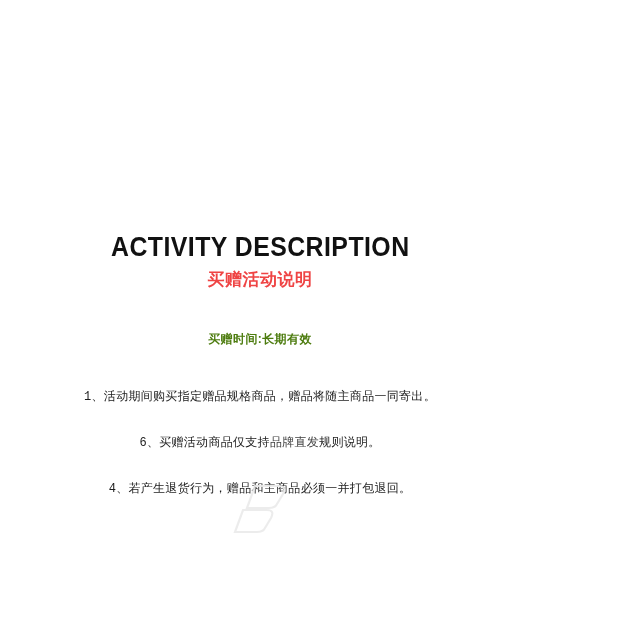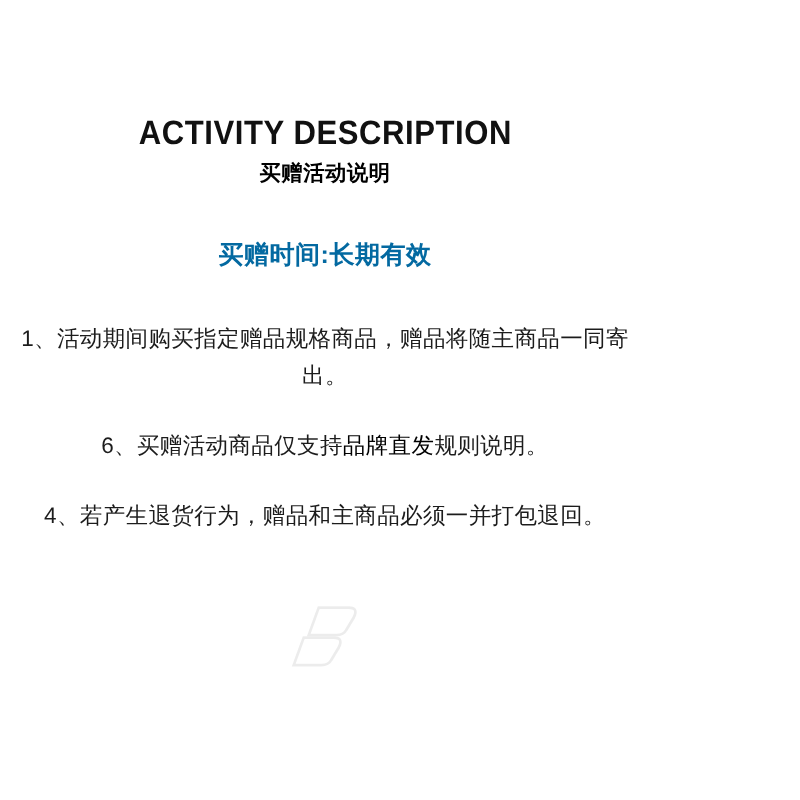--- a/index.html
+++ b/index.html
@@ -15,47 +15,48 @@
     overflow: hidden;
   }
   .page {
     position: relative;
     width: 520px;
     height: 640px;
     box-sizing: border-box;
     display: flex;
     flex-direction: column;
     align-items: center;
+    justify-content: center;
   }
 
   .title-en {
     margin-top: 92px;
     font-size: 27px;
     font-weight: bold;
     letter-spacing: 0.5px;
     color: #111111;
     text-align: center;
     line-height: 1.05;
     transform: scaleX(0.92);
   }
 
   .title-cn {
     margin-top: 7px;
     font-size: 17px;
     font-weight: bold;
-    color: #000000;
+    color: #ef4444;
     text-align: center;
     letter-spacing: 0.5px;
   }
 
   .period {
     margin-top: 40px;
-    font-size: 20px;
+    font-size: 12px;
     font-weight: bold;
-    color: #0369a1;
+    color: #4d7c0f;
     text-align: center;
     letter-spacing: 0.4px;
   }
 
   .rules-heading {
     margin-top: 34px;
     font-size: 24px;
     font-weight: bold;
     color: #111111;
     text-align: center;
@@ -63,33 +64,34 @@
   }
 
   .rules-list {
     margin: 0;
     padding: 0;
     list-style: none;
     width: 100%;
   }
 
   .rule-item {
-    font-size: 18px;
+    font-size: 12px;
     color: #1c1c1c;
     text-align: center;
     letter-spacing: 0.3px;
     line-height: 1.6;
+    font-family: Liberation Mono, monospace;
   }
   .rule-item:nth-child(1) { margin-top: 40px; }
   .rule-item:nth-child(2) { margin-top: 27px; }
   .rule-item:nth-child(3) { margin-top: 27px; }
   .rule-item:nth-child(4) { }
 
   .highlight {
-    color: #000000;
+    color: #404040;
   }
 
   .watermark {
     position: absolute;
     left: 0;
     right: 0;
     top: 480px;
     display: flex;
     justify-content: center;
     pointer-events: none;

